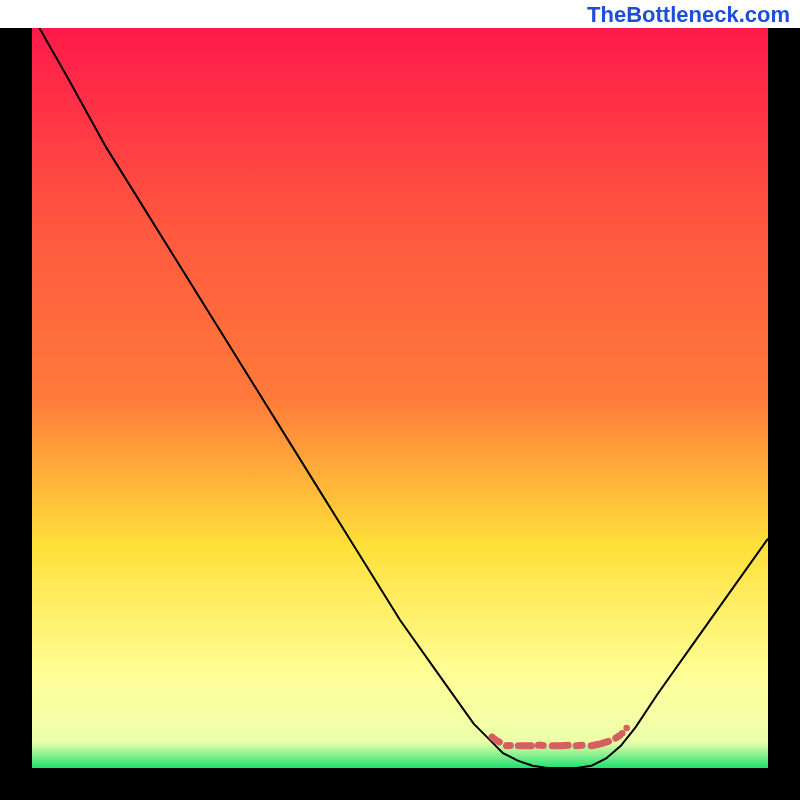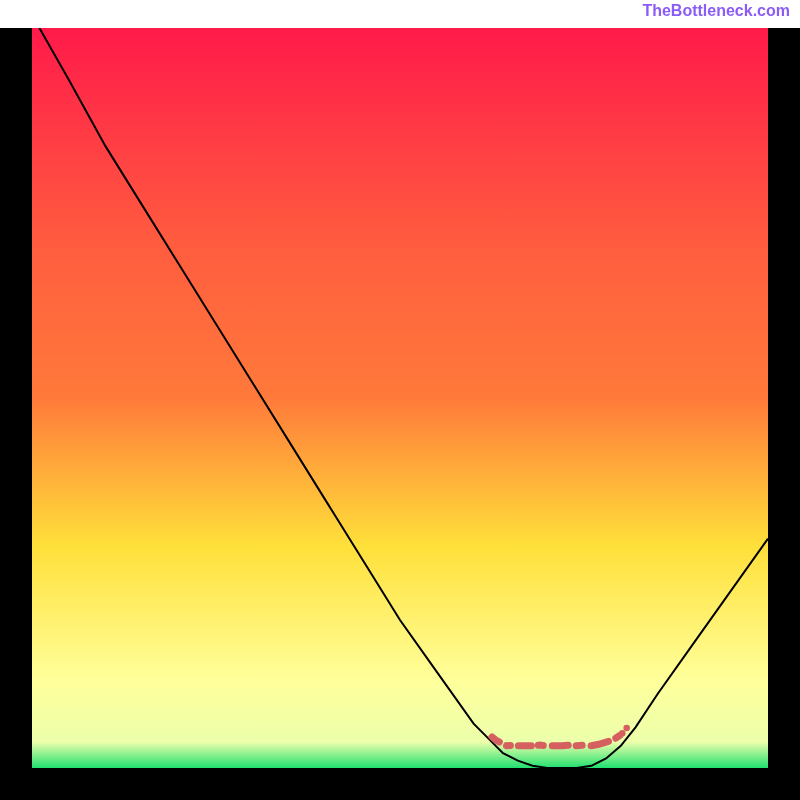--- a/index.html
+++ b/index.html
@@ -10,22 +10,22 @@
   }
   .wrap {
     width: 800px;
     height: 800px;
     position: relative;
   }
   .watermark {
     position: absolute;
     top: 2px;
     right: 10px;
-    color: #8b5cf6;
-    font-size: 16px;
+    color: #1d4ed8;
+    font-size: 22px;
     font-weight: bold;
     font-family: Arial, sans-serif;
   }
   svg { display: block; }
 </style>
 </head>
 <body>
 
 <div class="wrap">
   <div class="watermark">TheBottleneck.com</div>

